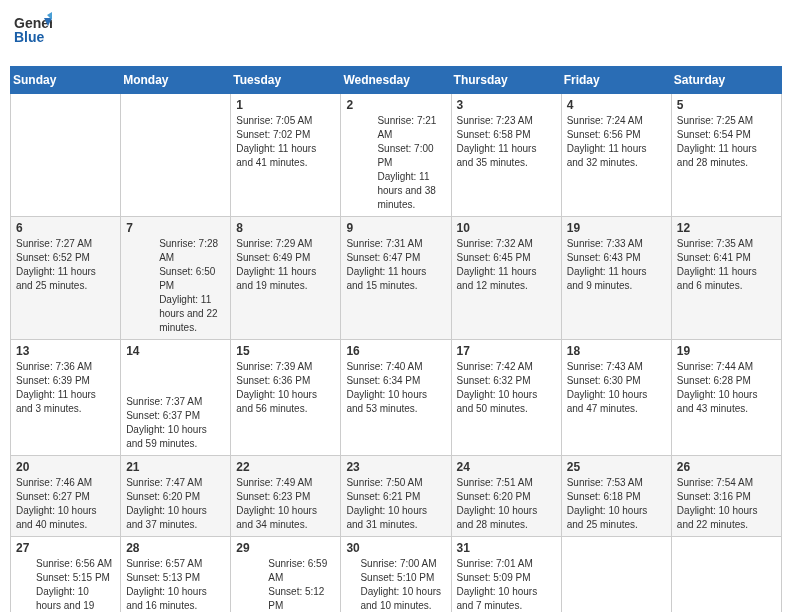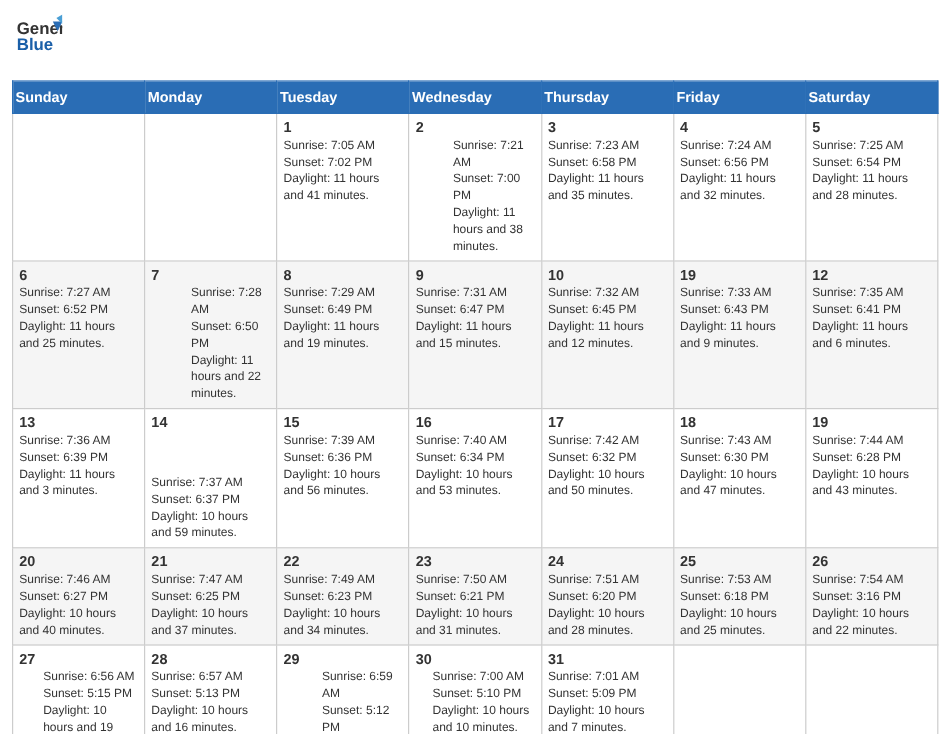--- a/index.html
+++ b/index.html
@@ -239,21 +239,21 @@
       <tr>
         <td>
           <span class="day-number">20</span>
           <div class="day-info" style="white-space: pre-line;">Sunrise: 7:46 AM
 Sunset: 6:27 PM
 Daylight: 10 hours and 40 minutes.</div>
         </td>
         <td>
           <span class="day-number">21</span>
           <div class="day-info" style="white-space: pre-line;">Sunrise: 7:47 AM
-Sunset: 6:25 PM
+Sunset: 6:20 PM
 Daylight: 10 hours and 37 minutes.</div>
         </td>
         <td>
           <span class="day-number">22</span>
           <div class="day-info" style="white-space: pre-line;">Sunrise: 7:49 AM
 Sunset: 6:23 PM
 Daylight: 10 hours and 34 minutes.</div>
         </td>
         <td>
           <span class="day-number">23</span>

